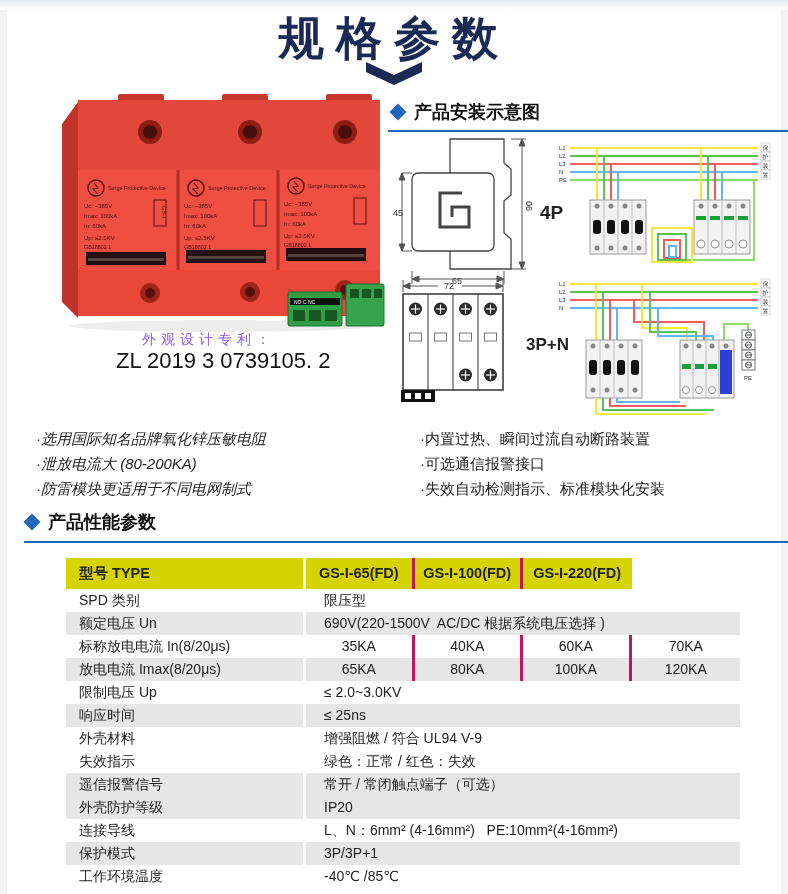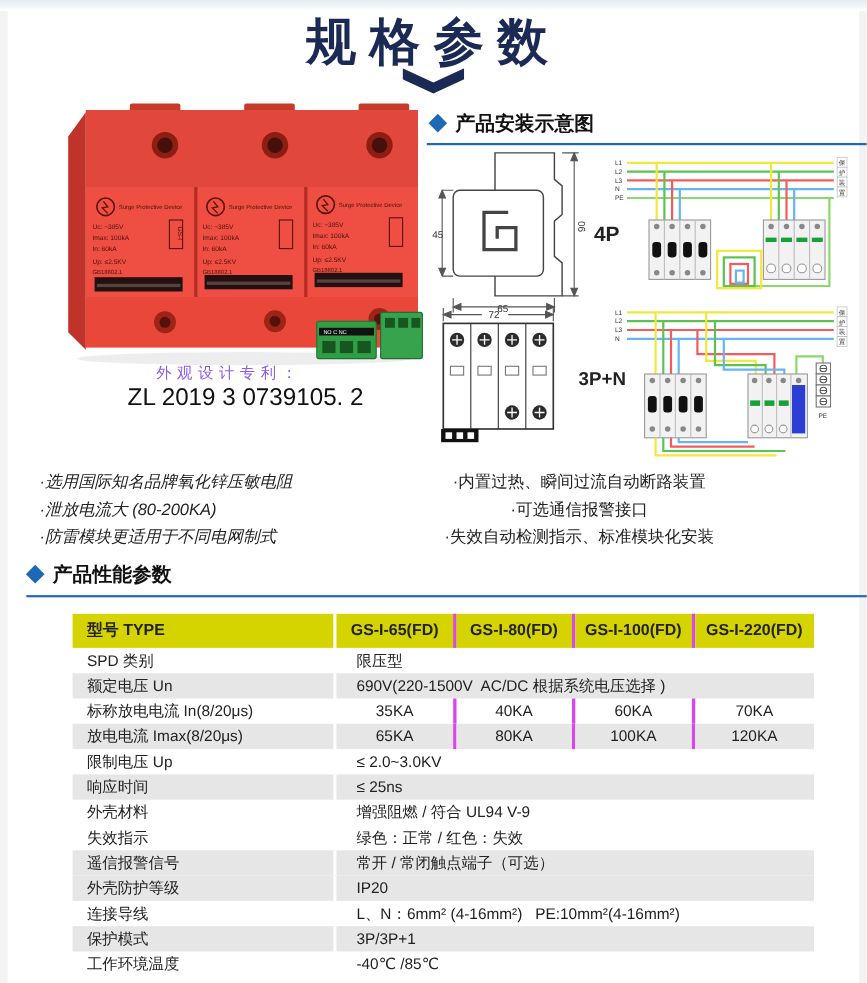--- a/index.html
+++ b/index.html
@@ -19,29 +19,29 @@
   .section-hdr{position:absolute;display:flex;align-items:center;gap:10px;
     font-size:18px;font-weight:bold;color:#111;}
   .diamond{width:12px;height:12px;background:#1e68b8;transform:rotate(45deg);flex:none;}
   .hr-blue{position:absolute;height:2px;background:#1e68b8;}
 
   .patent-label{position:absolute;left:142px;top:331px;font-size:14px;letter-spacing:5px;color:#8b5cf6;}
   .patent-number{position:absolute;left:116px;top:348px;font-size:22px;color:#111;}
 
   .features{position:absolute;top:426px;font-size:15px;color:#222;line-height:25px;}
   .features-left{left:36px;font-style:italic;}
-  .features-right{left:404px;text-align:center;}
+  .features-right{left:420px;}
   .feature-item{white-space:nowrap;}
 
   .spec-table{position:absolute;left:66px;top:558px;width:674px;font-size:14px;color:#222;}
   .t-row{display:flex;height:23px;line-height:23px;}
   .t-head{height:31px;line-height:31px;font-weight:bold;font-size:14.5px;}
   .cell{box-sizing:border-box;}
   .cell-label{width:240px;padding-left:13px;border-right:3px solid #fff;}
-  .cell-val{width:108.5px;text-align:center;border-right:3px solid #d946ef;}
+  .cell-val{width:108.5px;text-align:center;border-right:3px solid #be185d;}
   .cell-val:last-child{border-right:none;}
   .cell-span{flex:1;padding-left:18px;white-space:pre;}
   .t-head .cell{background:#d6d400;}
   .t-row.gray .cell{background:#e6e6e6;}
 
   svg{position:absolute;}
   svg text{font-family:"Liberation Sans","DejaVu Sans",sans-serif;}
 </style>
 </head>
 <body>
@@ -443,21 +443,20 @@
 <div class="section-hdr" style="left:26px;top:510px">
   <span class="diamond"></span>
   <span>产品性能参数</span>
 </div>
 <div class="hr-blue" style="left:24px;top:541px;width:764px"></div>
 
 <div class="spec-table">
   <div class="t-row t-head">
     <div class="cell cell-label">型号 TYPE</div>
     <div class="cell cell-val">GS-I-65(FD)</div>
-    <div class="cell cell-val">GS-I-80(FD)</div>
     <div class="cell cell-val">GS-I-100(FD)</div>
     <div class="cell cell-val">GS-I-220(FD)</div>
   </div>
 
   <div class="t-row">
     <div class="cell cell-label">SPD 类别</div>
     <div class="cell cell-span">限压型</div>
   </div>
   <div class="t-row gray">
     <div class="cell cell-label">额定电压 Un</div>

